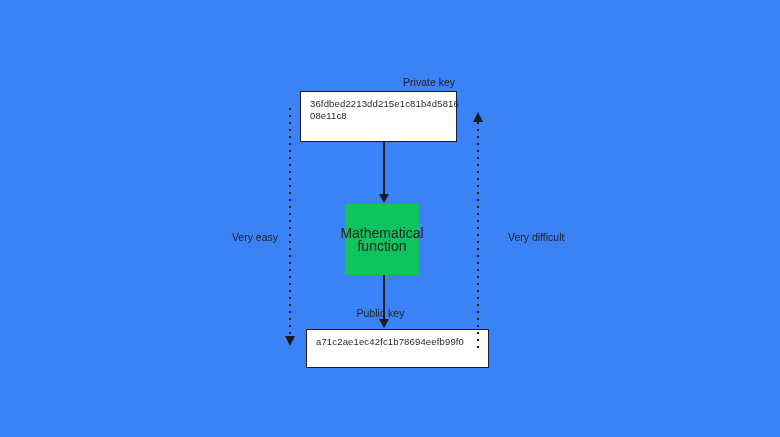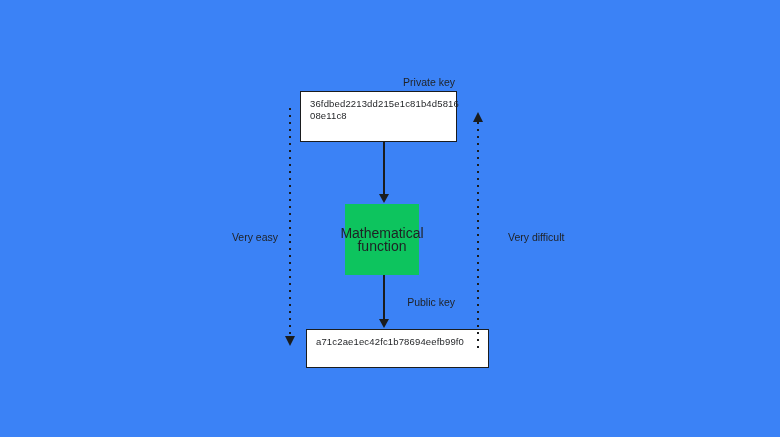--- a/index.html
+++ b/index.html
@@ -31,21 +31,21 @@
     position: absolute;
     left: 306px;
     width: 157px;
     box-sizing: border-box;
     text-align: right;
     padding-right: 8px;
     font-size: 10.5px;
     line-height: 12px;
   }
   .private-label-pos { top: 76px; }
-  .public-label-pos  { top: 296px; }
+  .public-label-pos  { top: 307px; text-align: center; }
   
   .fn-box {
     position: absolute;
     left: 345px; top: 204px;
     width: 74px; height: 71px;
     display: flex;
     align-items: center;
     justify-content: center;
     text-align: center;
     font-size: 14px;

